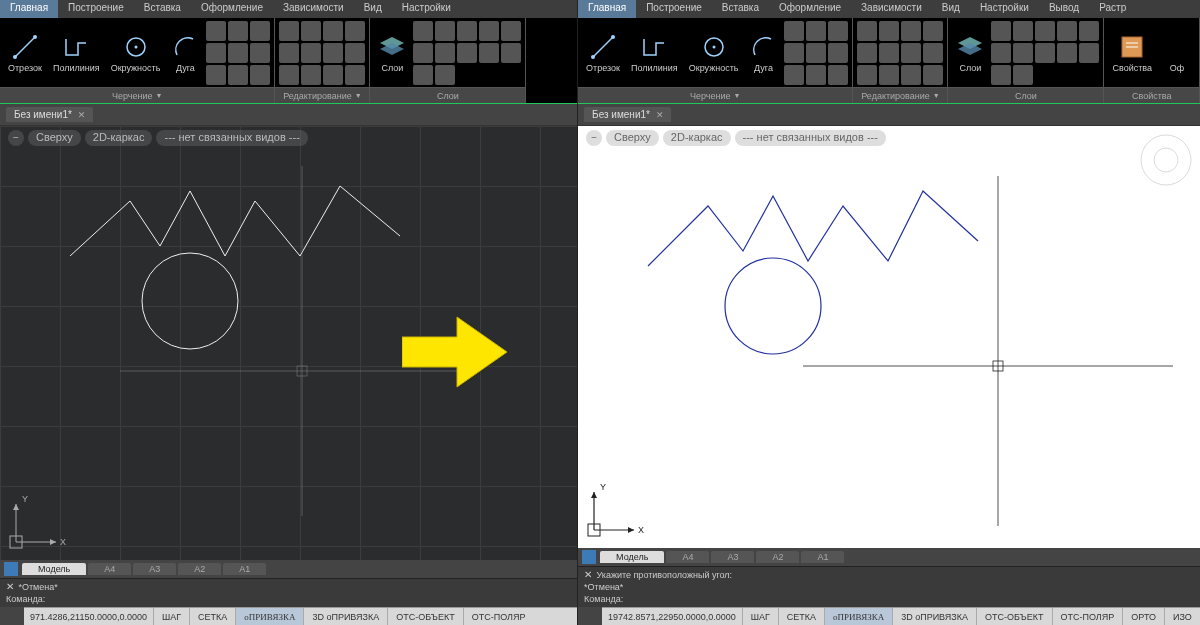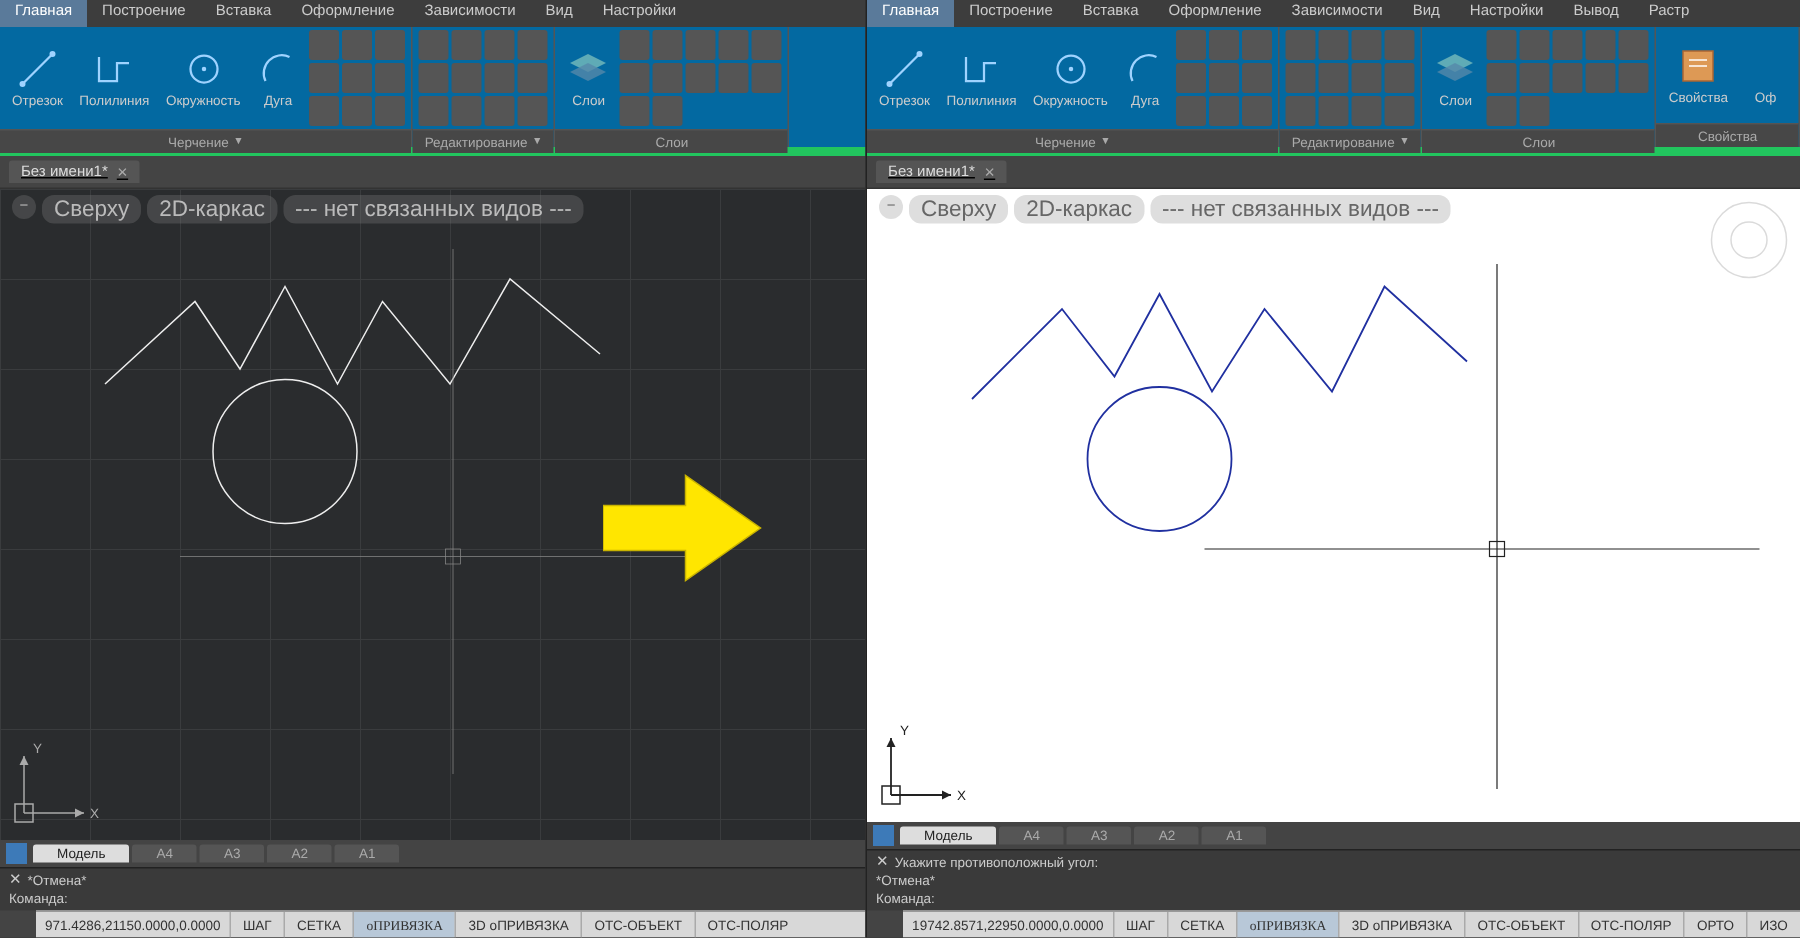--- a/index.html
+++ b/index.html
@@ -3,35 +3,35 @@
 <meta charset="utf-8">
 <style>
 * { margin:0; padding:0; box-sizing:border-box; font-family:"Segoe UI",Tahoma,sans-serif; }
 body { width:1200px; height:625px; background:#333; overflow:hidden; position:relative; }
 .app { display:flex; width:100%; height:100%; }
 .pane { flex:1; display:flex; flex-direction:column; background:#444; position:relative; }
 .pane.right { border-left:1px solid #222; }
 .menubar { height:18px; background:#3d3d3d; display:flex; align-items:stretch; font-size:10px; color:#ccc; }
 .menubar .mitem { padding:2px 10px; cursor:pointer; }
 .menubar .mitem.active { background:#5a7a9a; color:#fff; }
-.ribbon { height:86px; background:#0369a1; display:flex; border-bottom:6px solid #22c55e; }
+.ribbon { height:86px; background:#000000; display:flex; border-bottom:1px solid #22c55e; }
 .rpanel { display:flex; flex-direction:column; border-right:1px solid #555; }
 .rpanel .tools { flex:1; display:flex; align-items:center; padding:2px 4px; gap:3px; }
 .rpanel .plabel { height:16px; background:#474747; font-size:9px; color:#aaa; text-align:center; line-height:16px; border-top:1px solid #555; display:flex; justify-content:center; gap:3px; align-items:center; }
 .plabel .dd { font-size:7px; }
 .bigtool { display:flex; flex-direction:column; align-items:center; gap:2px; padding:2px 4px; cursor:pointer; }
 .bigtool .ticon { width:28px; height:28px; display:flex; align-items:center; justify-content:center; }
 .bigtool .tlabel { font-size:9px; color:#ccc; }
 .smallgrid { display:grid; grid-template-columns:repeat(3,20px); grid-auto-rows:20px; gap:2px; }
 .smicon { width:20px; height:20px; background:#555; border-radius:2px; }
-.tabbar { height:22px; background:#444; display:flex; align-items:center; padding:0 6px; gap:4px; border-bottom:1px solid #333;text-decoration:underline; }
+.tabbar { height:22px; background:#444; display:flex; align-items:center; padding:0 6px; gap:4px; border-bottom:1px solid #333; }
 .tab { background:#555; color:#ddd; font-size:10px; padding:2px 8px; border-radius:2px 2px 0 0; display:flex; gap:6px; align-items:center; }
 .tab .close { font-size:9px; color:#aaa; cursor:pointer; }
 .viewbar { position:absolute; top:4px; left:8px; display:flex; gap:4px; z-index:5; }
-.viewbar .pill { background:rgba(120,120,120,0.35); color:#bbb; font-size:15px; padding:1px 8px; border-radius:8px; }
+.viewbar .pill { background:rgba(120,120,120,0.35); color:#bbb; font-size:11px; padding:1px 8px; border-radius:8px; }
 .viewbar .circ { width:16px; height:16px; border-radius:50%; background:rgba(120,120,120,0.35); color:#bbb; font-size:10px; text-align:center; line-height:16px; }
 .right .viewbar .pill, .right .viewbar .circ { background:rgba(200,200,200,0.6); color:#666; }
 .canvas { flex:1; position:relative; overflow:hidden; }
 .canvas.dark { background:#2a2c2e; background-image:linear-gradient(#3a3c3e 1px,transparent 1px),linear-gradient(90deg,#3a3c3e 1px,transparent 1px); background-size:60px 60px; }
 .canvas.light { background:#fff; }
 .vtabs { height:18px; background:#444; display:flex; align-items:center; gap:2px; padding:0 4px; font-size:9px; color:#aaa; }
 .vtabs .vt { background:#555; padding:1px 16px; border-radius:2px 2px 0 0; cursor:pointer; }
 .vtabs .vt.active { background:#ddd; color:#222; }
 .vtabs .vicon { width:14px; height:14px; background:#3d7ab8; margin-right:2px; }
 .cmdline { background:#3a3a3a; border-top:1px solid #222; padding:2px 6px; font-size:9px; color:#ccc; line-height:12px; }

